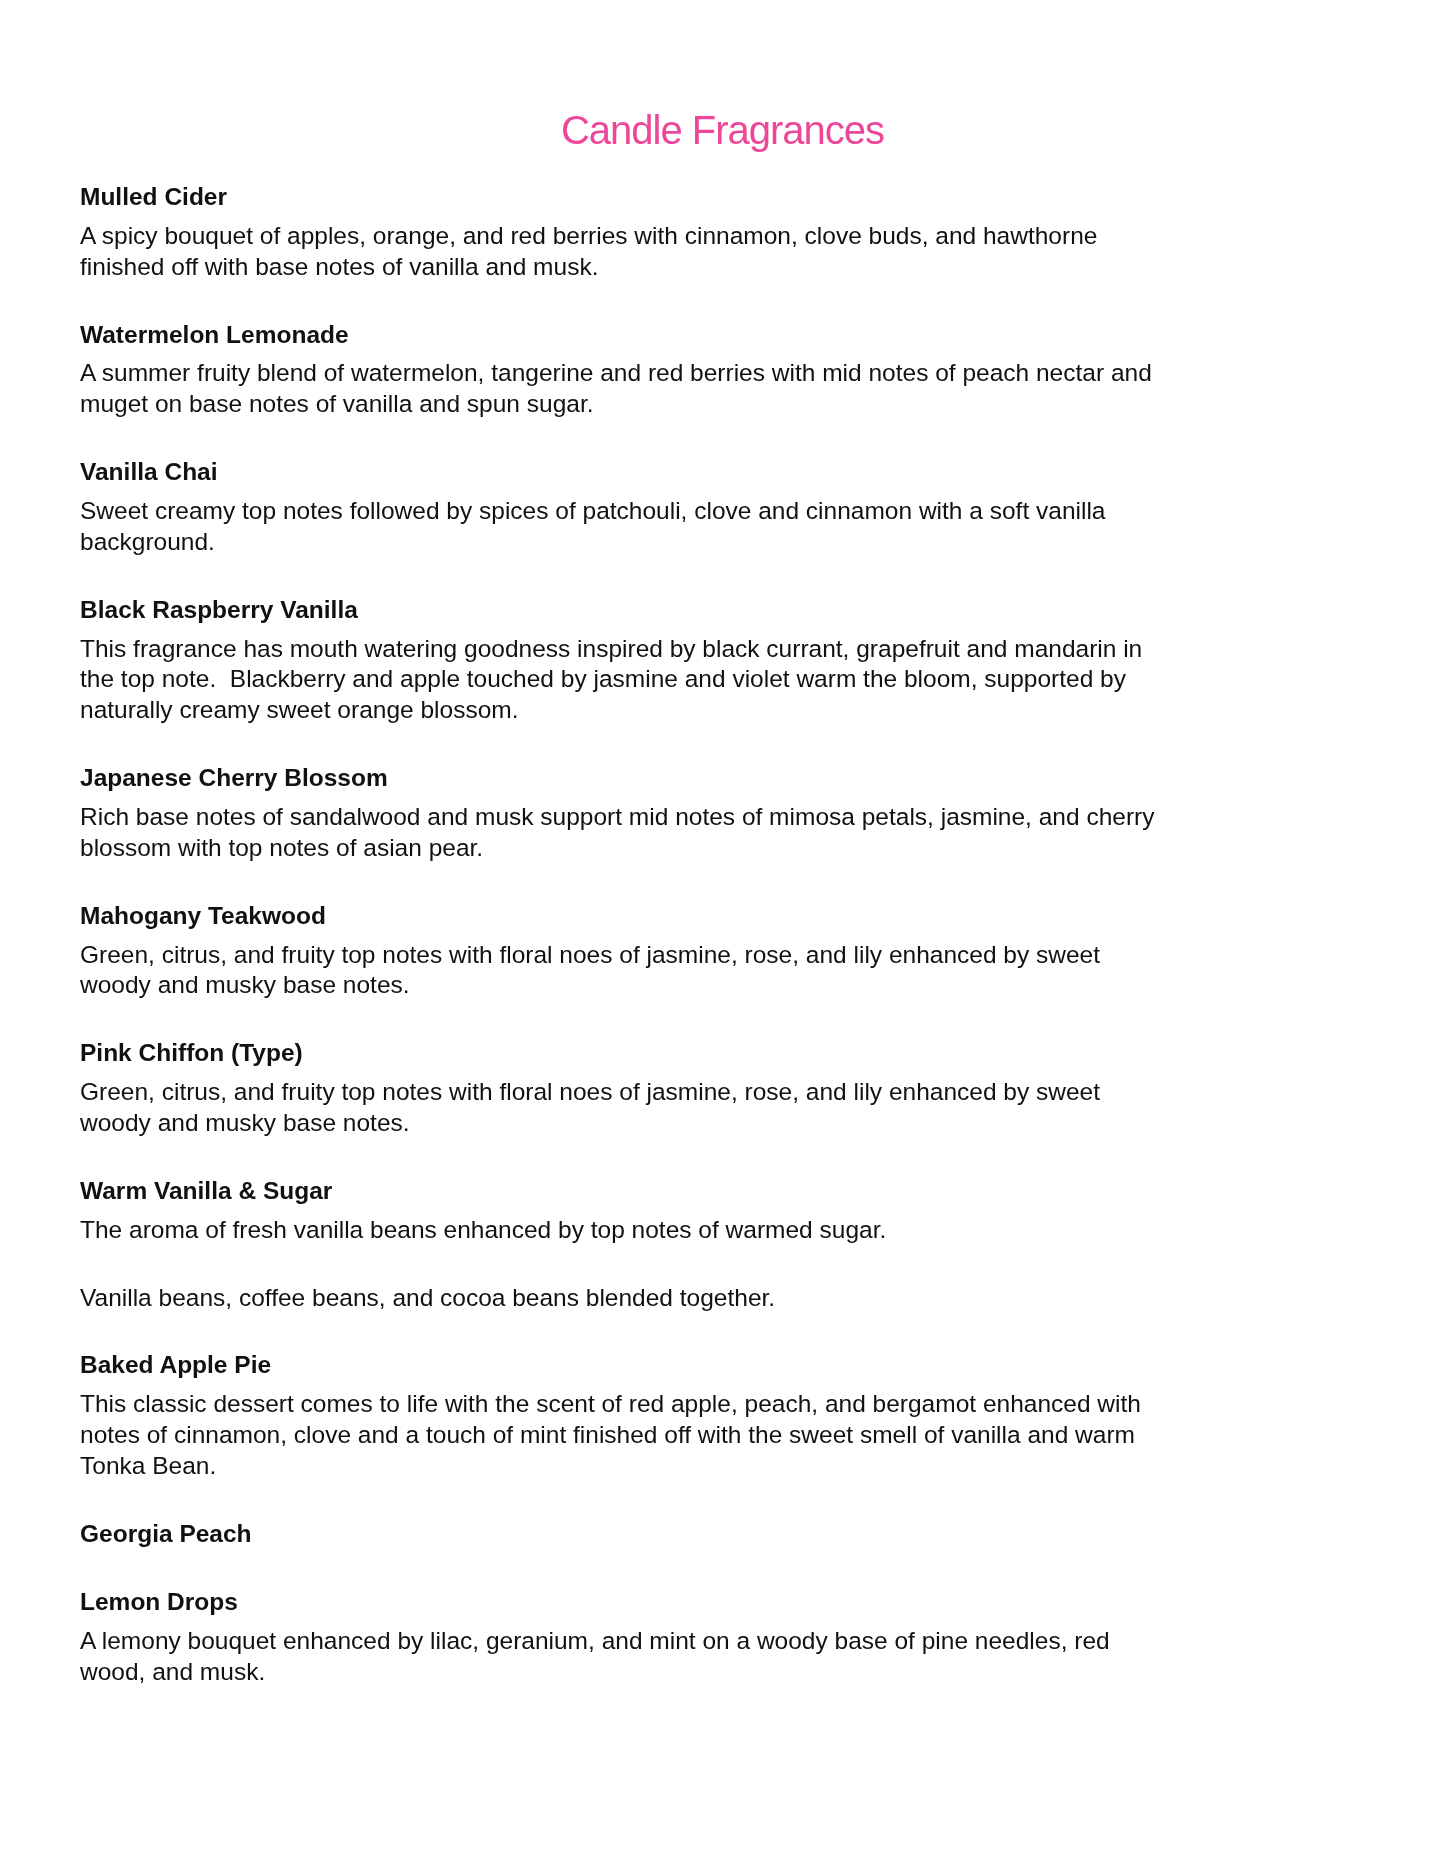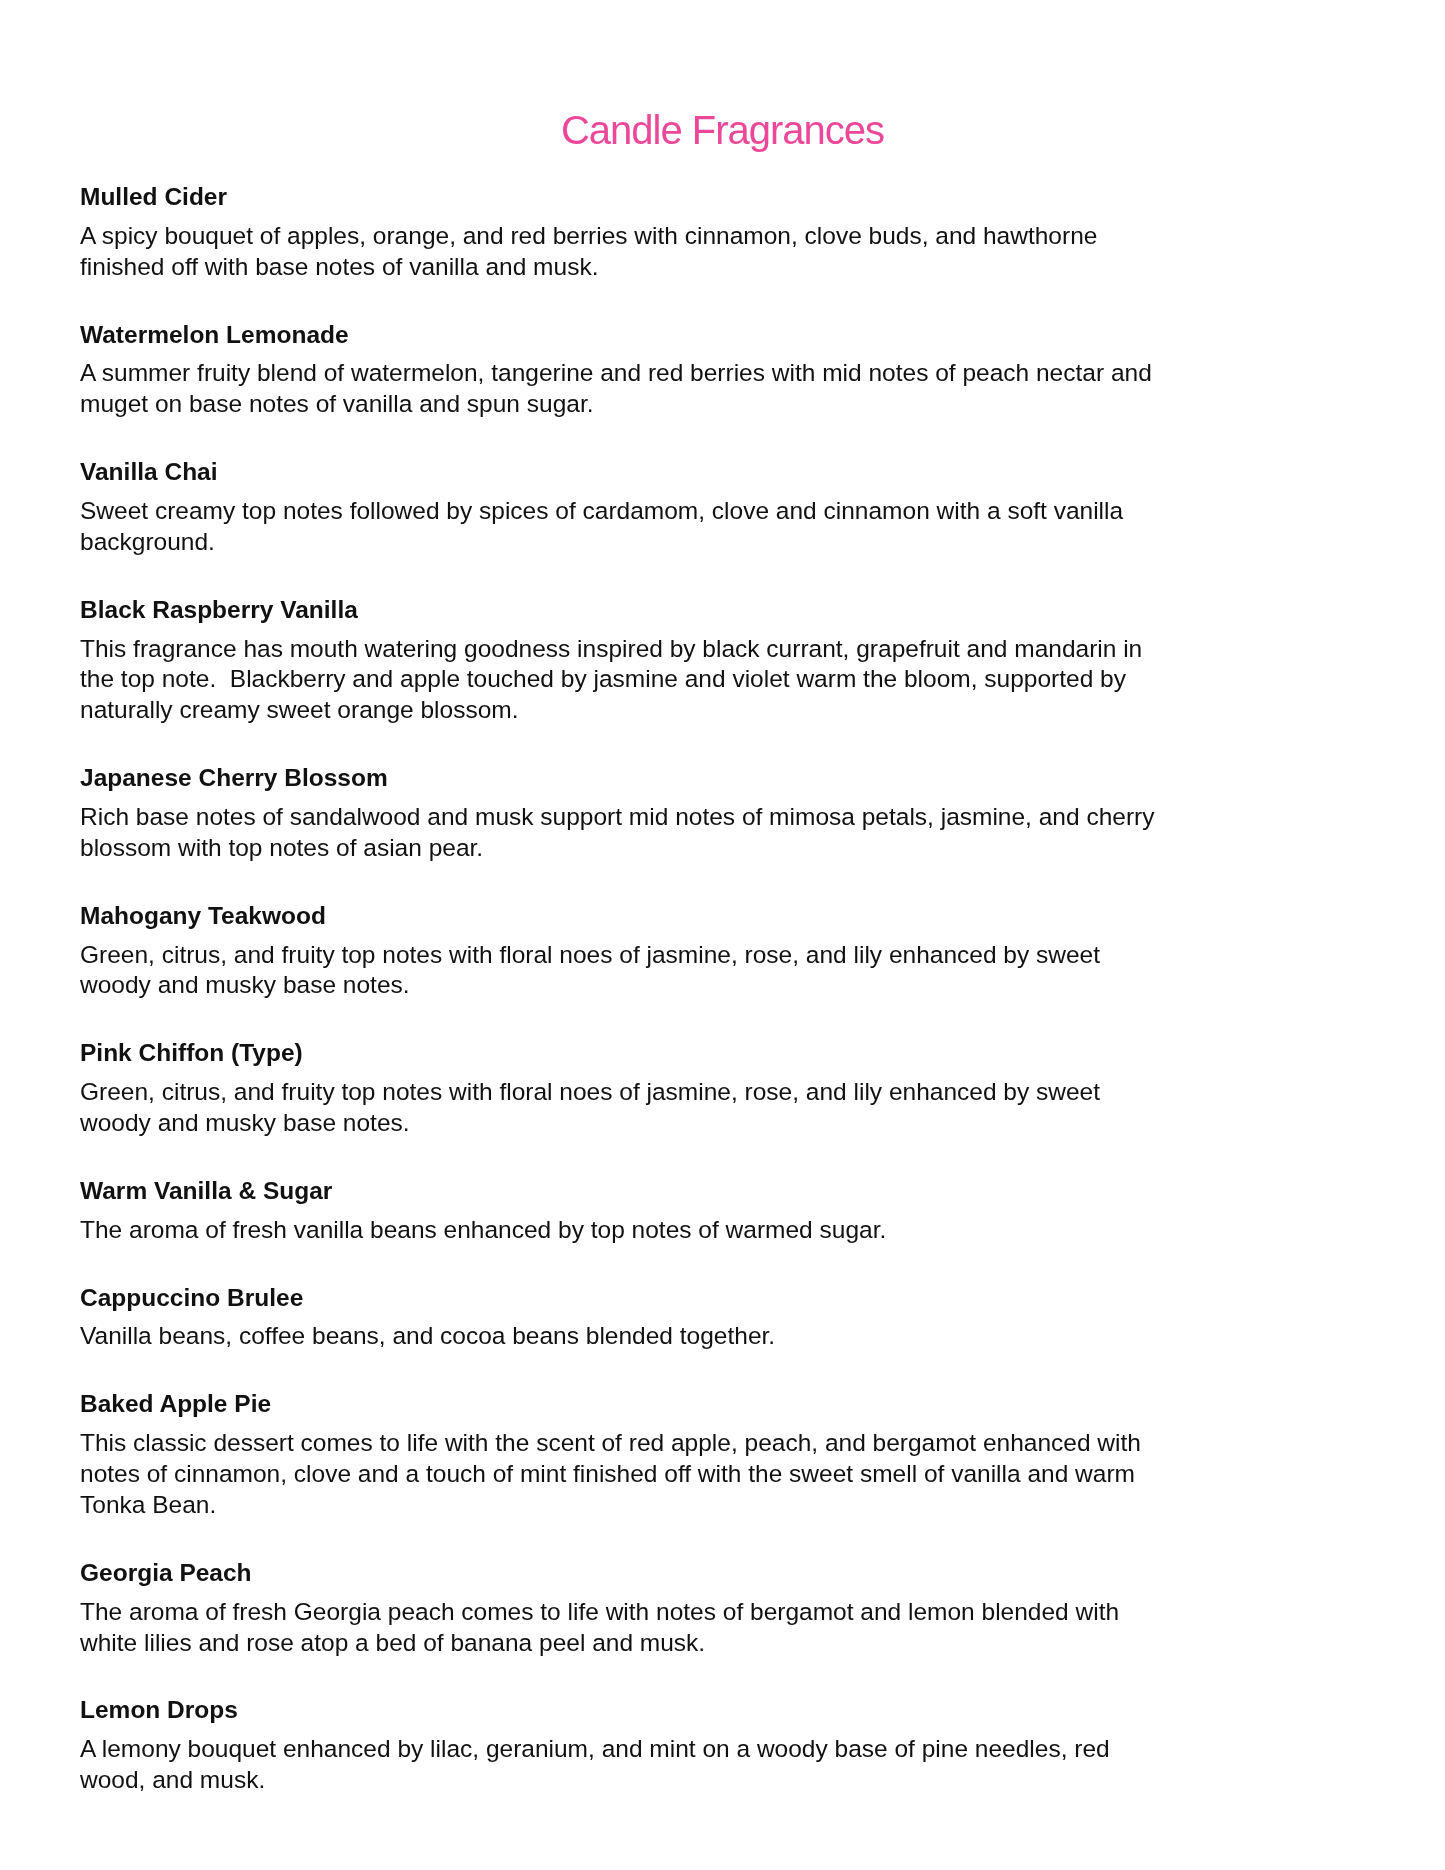--- a/index.html
+++ b/index.html
@@ -65,21 +65,21 @@
       <p class="fragrance-desc">A spicy bouquet of apples, orange, and red berries with cinnamon, clove buds, and hawthorne finished off with base notes of vanilla and musk.</p>
     </section>
 
     <section class="fragrance-section">
       <h2 class="fragrance-name">Watermelon Lemonade</h2>
       <p class="fragrance-desc">A summer fruity blend of watermelon, tangerine and red berries with mid notes of peach nectar and muget on base notes of vanilla and spun sugar.</p>
     </section>
 
     <section class="fragrance-section">
       <h2 class="fragrance-name">Vanilla Chai</h2>
-      <p class="fragrance-desc">Sweet creamy top notes followed by spices of cardamom, clove and cinnamon with a soft vanilla background.</p>
+      <p class="fragrance-desc">Sweet creamy top notes followed by spices of patchouli, clove and cinnamon with a soft vanilla background.</p>
     </section>
 
     <section class="fragrance-section">
       <h2 class="fragrance-name">Black Raspberry Vanilla</h2>
       <p class="fragrance-desc">This fragrance has mouth watering goodness inspired by black currant, grapefruit and mandarin in the top note.  Blackberry and apple touched by jasmine and violet warm the bloom, supported by naturally creamy sweet orange blossom.</p>
     </section>
 
     <section class="fragrance-section">
       <h2 class="fragrance-name">Japanese Cherry Blossom</h2>
       <p class="fragrance-desc">Rich base notes of sandalwood and musk support mid notes of mimosa petals, jasmine, and cherry blossom with top notes of asian pear.</p>
@@ -95,32 +95,30 @@
       <p class="fragrance-desc">Green, citrus, and fruity top notes with floral noes of jasmine, rose, and lily enhanced by sweet woody and musky base notes.</p>
     </section>
 
     <section class="fragrance-section">
       <h2 class="fragrance-name">Warm Vanilla &amp; Sugar</h2>
       <p class="fragrance-desc">The aroma of fresh vanilla beans enhanced by top notes of warmed sugar.</p>
     </section>
 
 
     <section class="fragrance-section">
-      <h2 class="fragrance-name">Cappuccino Brulee</h2>
       <p class="fragrance-desc">Vanilla beans, coffee beans, and cocoa beans blended together.</p>
     </section>
 
     <section class="fragrance-section">
       <h2 class="fragrance-name">Baked Apple Pie</h2>
       <p class="fragrance-desc">This classic dessert comes to life with the scent of red apple, peach, and bergamot enhanced with notes of cinnamon, clove and a touch of mint finished off with the sweet smell of vanilla and warm Tonka Bean.</p>
     </section>
 
     <section class="fragrance-section">
       <h2 class="fragrance-name">Georgia Peach</h2>
-      <p class="fragrance-desc">The aroma of fresh Georgia peach comes to life with notes of bergamot and lemon blended with white lilies and rose atop a bed of banana peel and musk.</p>
     </section>
 
     <section class="fragrance-section">
       <h2 class="fragrance-name">Lemon Drops</h2>
       <p class="fragrance-desc">A lemony bouquet enhanced by lilac, geranium, and mint on a woody base of pine needles, red wood, and musk.</p>
     </section>
   </div>
 
 </div>
 

